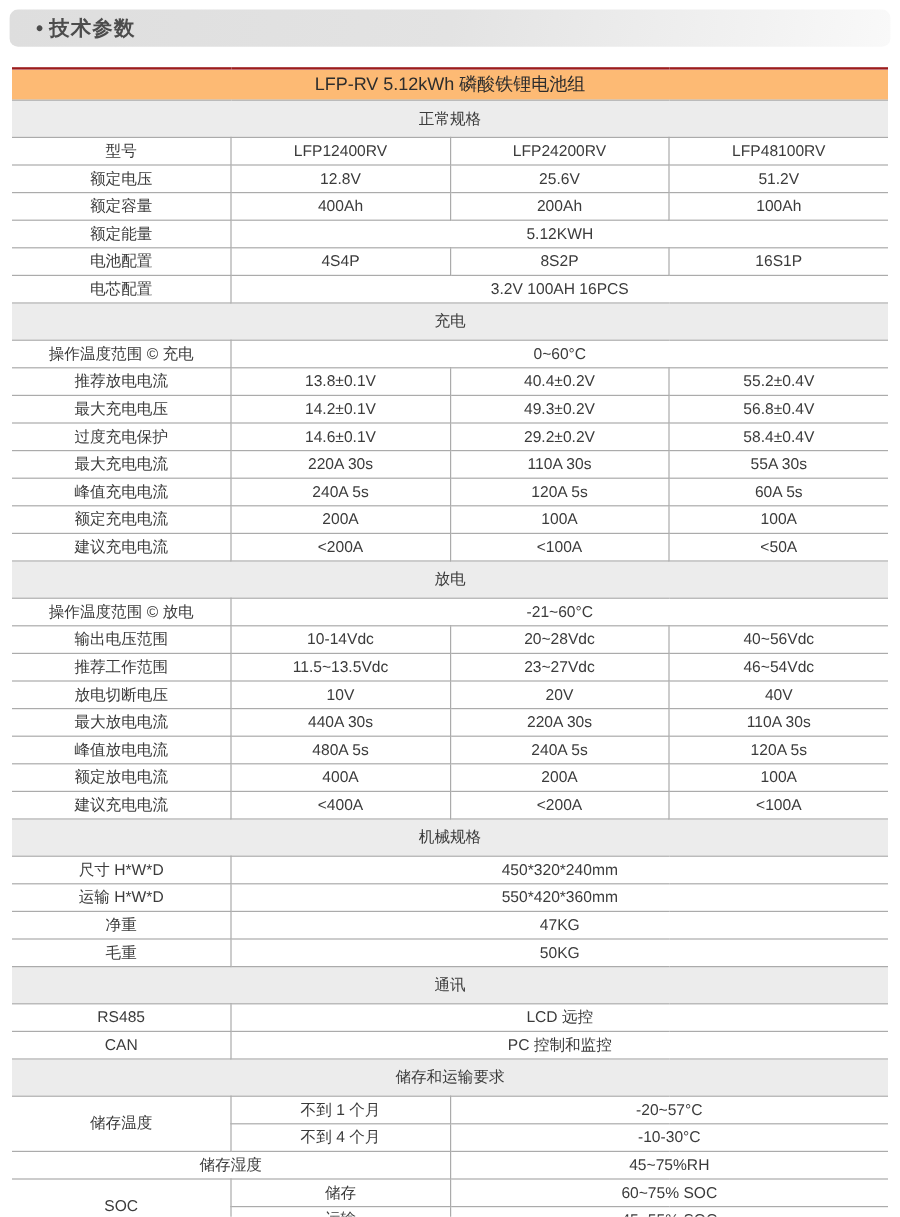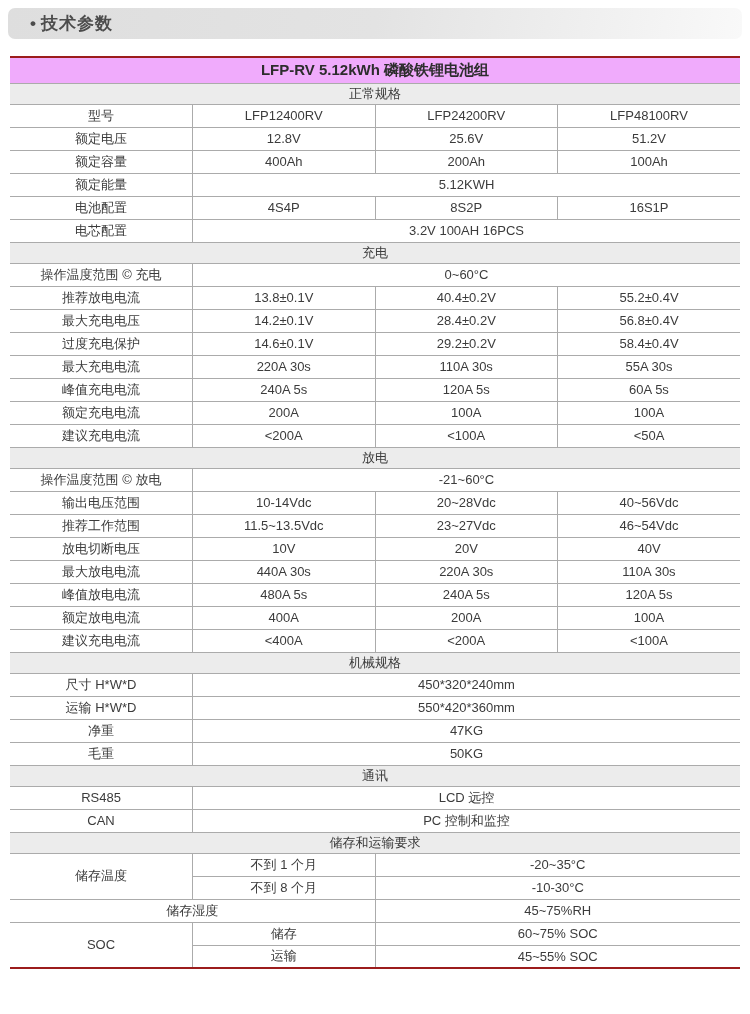--- a/index.html
+++ b/index.html
@@ -40,29 +40,29 @@
     vertical-align: middle;
     font-size: 13px;
     color: #3b3b3b;
     height: 23px;
     padding: 1px 4px;
     background: #ffffff;
     overflow: hidden;
     white-space: nowrap;
   }
   .spec-table td.title-cell {
-    background: #f0abfc;
-    font-weight: bold;
+    background: #fdba74;
+    font-weight: normal;
     font-size: 15px;
     color: #2d2d2d;
     height: 26px;
   }
   .spec-table td.section-cell {
     background: #ececec;
-    height: 21px;
+    height: 31px;
   }
 </style>
 </head>
 <body>
 
 <div class="banner">
   <div class="banner-text">
     <span class="bullet">•</span>
     <span>技术参数</span>
   </div>
@@ -123,21 +123,21 @@
       </tr>
       <tr>
         <td>推荐放电电流</td>
         <td>13.8±0.1V</td>
         <td>40.4±0.2V</td>
         <td>55.2±0.4V</td>
       </tr>
       <tr>
         <td>最大充电电压</td>
         <td>14.2±0.1V</td>
-        <td>28.4±0.2V</td>
+        <td>49.3±0.2V</td>
         <td>56.8±0.4V</td>
       </tr>
       <tr>
         <td>过度充电保护</td>
         <td>14.6±0.1V</td>
         <td>29.2±0.2V</td>
         <td>58.4±0.4V</td>
       </tr>
       <tr>
         <td>最大充电电流</td>
@@ -241,24 +241,24 @@
       <tr>
         <td>CAN</td>
         <td colspan="3">PC 控制和监控</td>
       </tr>
       <tr>
         <td colspan="4" class="section-cell">储存和运输要求</td>
       </tr>
       <tr>
         <td rowspan="2">储存温度</td>
         <td>不到 1 个月</td>
-        <td colspan="2">-20~35°C</td>
-      </tr>
-      <tr>
-        <td>不到 8 个月</td>
+        <td colspan="2">-20~57°C</td>
+      </tr>
+      <tr>
+        <td>不到 4 个月</td>
         <td colspan="2">-10-30°C</td>
       </tr>
       <tr>
         <td colspan="2">储存湿度</td>
         <td colspan="2">45~75%RH</td>
       </tr>
       <tr>
         <td rowspan="2">SOC</td>
         <td>储存</td>
         <td colspan="2">60~75% SOC</td>

